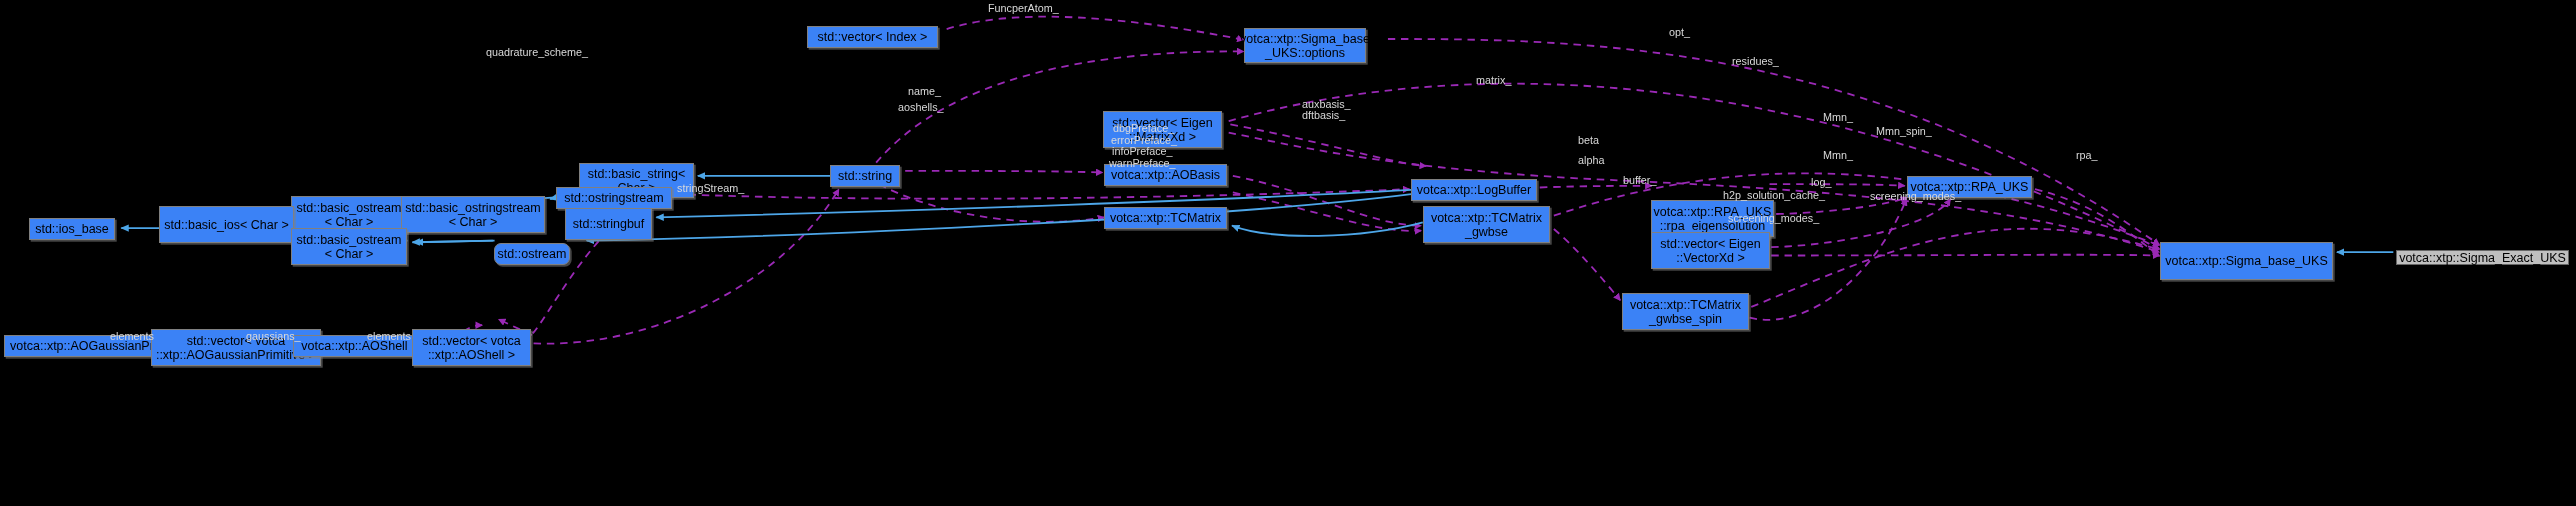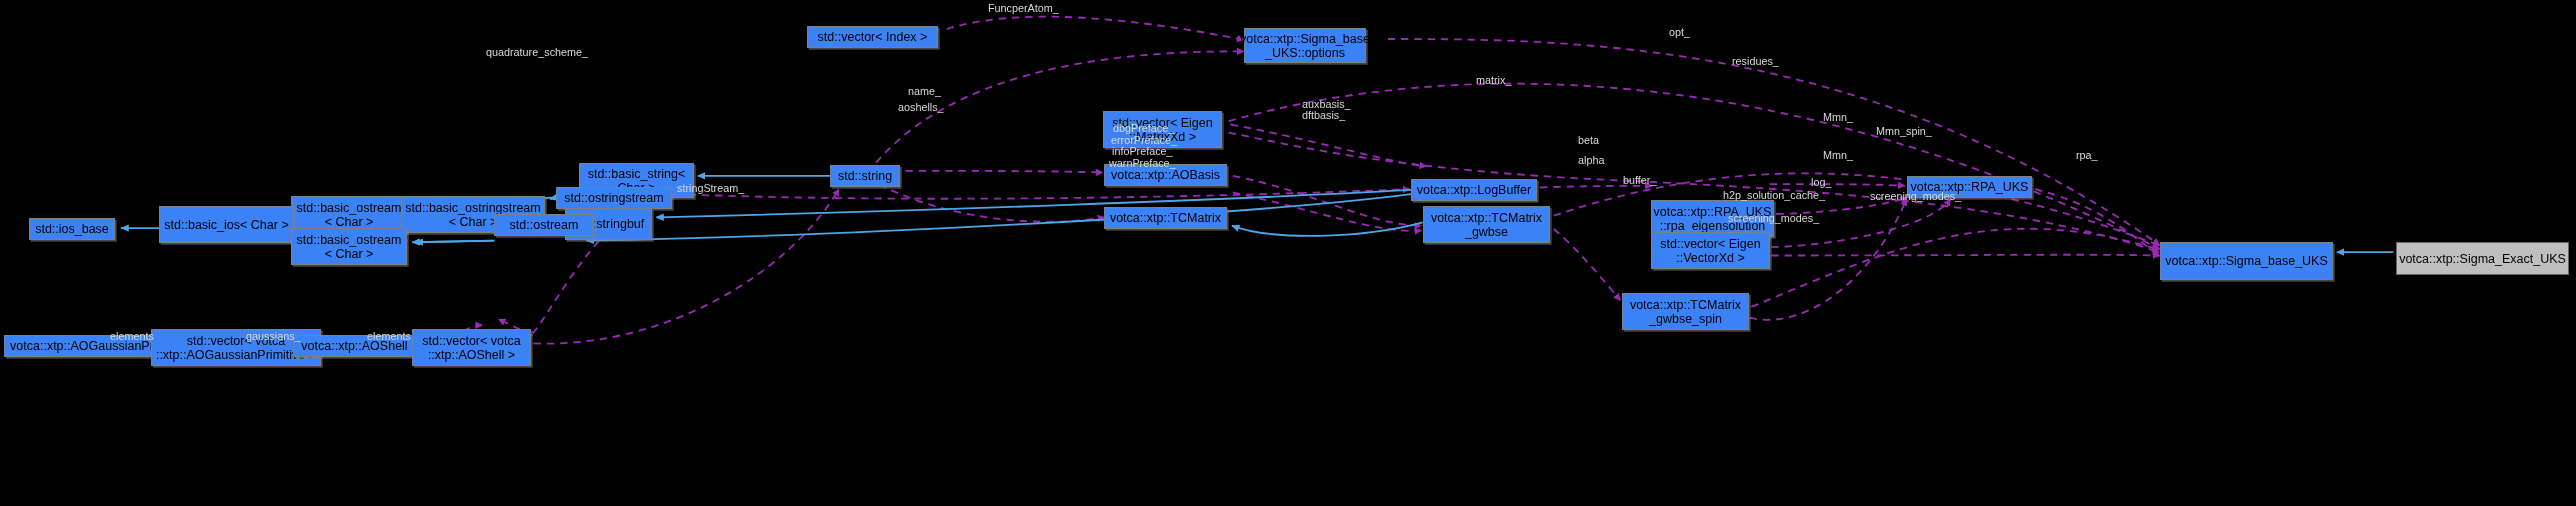--- a/index.html
+++ b/index.html
@@ -132,21 +132,21 @@
       <div class="node" style="left: 579px; top: 163px; width: 115px; height: 35px;">std::basic_string&lt;
 Char &gt;</div>
       <div class="node" style="left: 830px; top: 165px; width: 70px; height: 21.6px;">std::string</div>
       <div class="node" style="left: 1104px; top: 164px; width: 123px; height: 21.6px;">votca::xtp::AOBasis</div>
       <div class="node" style="left: 1104px; top: 207px; width: 123px; height: 21.6px;">votca::xtp::TCMatrix</div>
       <div class="node" style="left: 1423px; top: 206px; width: 127px; height: 37px;">votca::xtp::TCMatrix
 _gwbse</div>
       <div class="node" style="left: 1622px; top: 293px; width: 127px; height: 37px;">votca::xtp::TCMatrix
 _gwbse_spin</div>
       <div class="node" style="left: 2160px; top: 242px; width: 173px; height: 38px;">votca::xtp::Sigma_base_UKS</div>
-      <div class="node root" style="left: 2396px; top: 242px; width: 173px; height: 33px;">votca::xtp::Sigma_Exact_UKS</div>
+      <div class="node root" style="left: 2396px; top: 250px; width: 173px; height: 15px;">votca::xtp::Sigma_Exact_UKS</div>
       <div class="node" style="left: 4.2px; top: 335px; width: 191px; height: 21.6px;">votca::xtp::AOGaussianPrimitive</div>
       <div class="node" style="left: 151px; top: 329px; width: 170px; height: 37px;">std::vector&lt; votca
 ::xtp::AOGaussianPrimitive &gt;</div>
       <div class="node" style="left: 293px; top: 335px; width: 123px; height: 21.6px;">votca::xtp::AOShell</div>
       <div class="node" style="left: 412px; top: 329px; width: 119px; height: 37px;">std::vector&lt; votca
 ::xtp::AOShell &gt;</div>
       <div class="node" style="left: 556px; top: 187px; width: 116px; height: 21.6px;">std::ostringstream</div>
       <div class="node" style="left: 1411px; top: 179px; width: 126px; height: 21.6px;">votca::xtp::LogBuffer</div>
       <div class="node" style="left: 1654px; top: 176px; width: 115px; height: 21.6px; margin-top: 41px;">votca::xtp::Logger</div>
       <div class="node" style="left: 1907px; top: 176px; width: 125px; height: 21.6px;">votca::xtp::RPA_UKS</div>
@@ -154,21 +154,21 @@
 ::rpa_eigensolution</div>
       <div class="node" style="left: 291px; top: 196px; width: 116px; height: 37px;">std::basic_ostream
 &lt; Char &gt;</div>
       <div class="node" style="left: 401px; top: 196px; width: 144px; height: 37px;">std::basic_ostringstream
 &lt; Char &gt;</div>
       <div class="node" style="left: 29px; top: 218px; width: 86px; height: 21.6px;">std::ios_base</div>
       <div class="node" style="left: 159px; top: 206px; width: 135px; height: 37px;">std::basic_ios&lt; Char &gt;</div>
       <div class="node" style="left: 291px; top: 228px; width: 116px; height: 37px;">std::basic_ostream
 &lt; Char &gt;</div>
       <div class="node" style="left: 565px; top: 208px; width: 87px; height: 32px;">std::stringbuf</div>
-      <div class="node" style="left: 494px; top: 214px; width: 100px; height: 21.6px;">std::ostream</div>
+      <div class="node" style="left: 494px; top: 243px; width: 76px; height: 21.6px; border-radius: 7px;">std::ostream</div>
       <div class="node" style="left: 1651px; top: 232px; width: 119px; height: 37px;">std::vector&lt; Eigen
 ::VectorXd &gt;</div>
     </div>
   <div id="labels-layer">
       <div class="edge-label" style="left: 988px; top: 1.7px;">FuncperAtom_</div>
       <div class="edge-label" style="left: 1669px; top: 26px;">opt_</div>
       <div class="edge-label" style="left: 486px; top: 46px;">quadrature_scheme_</div>
       <div class="edge-label" style="left: 1732px; top: 55px;">residues_</div>
       <div class="edge-label" style="left: 1476px; top: 74px;">matrix_</div>
       <div class="edge-label" style="left: 908px; top: 85px;">name_</div>

